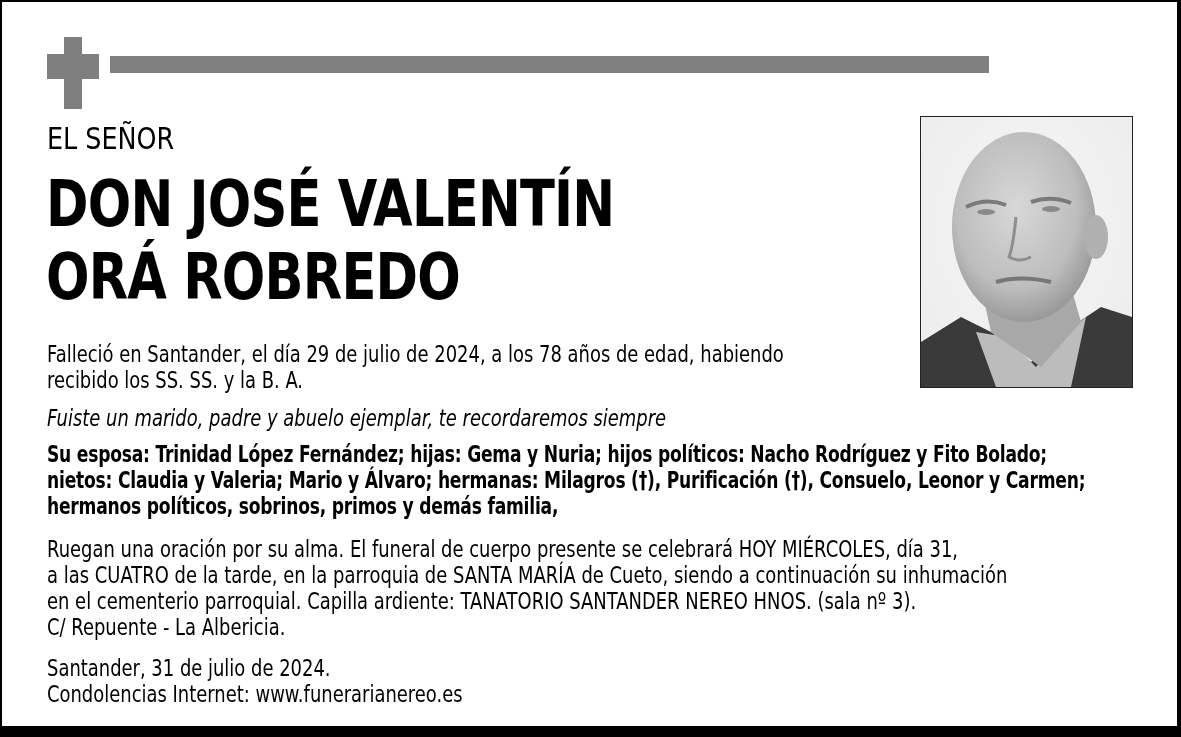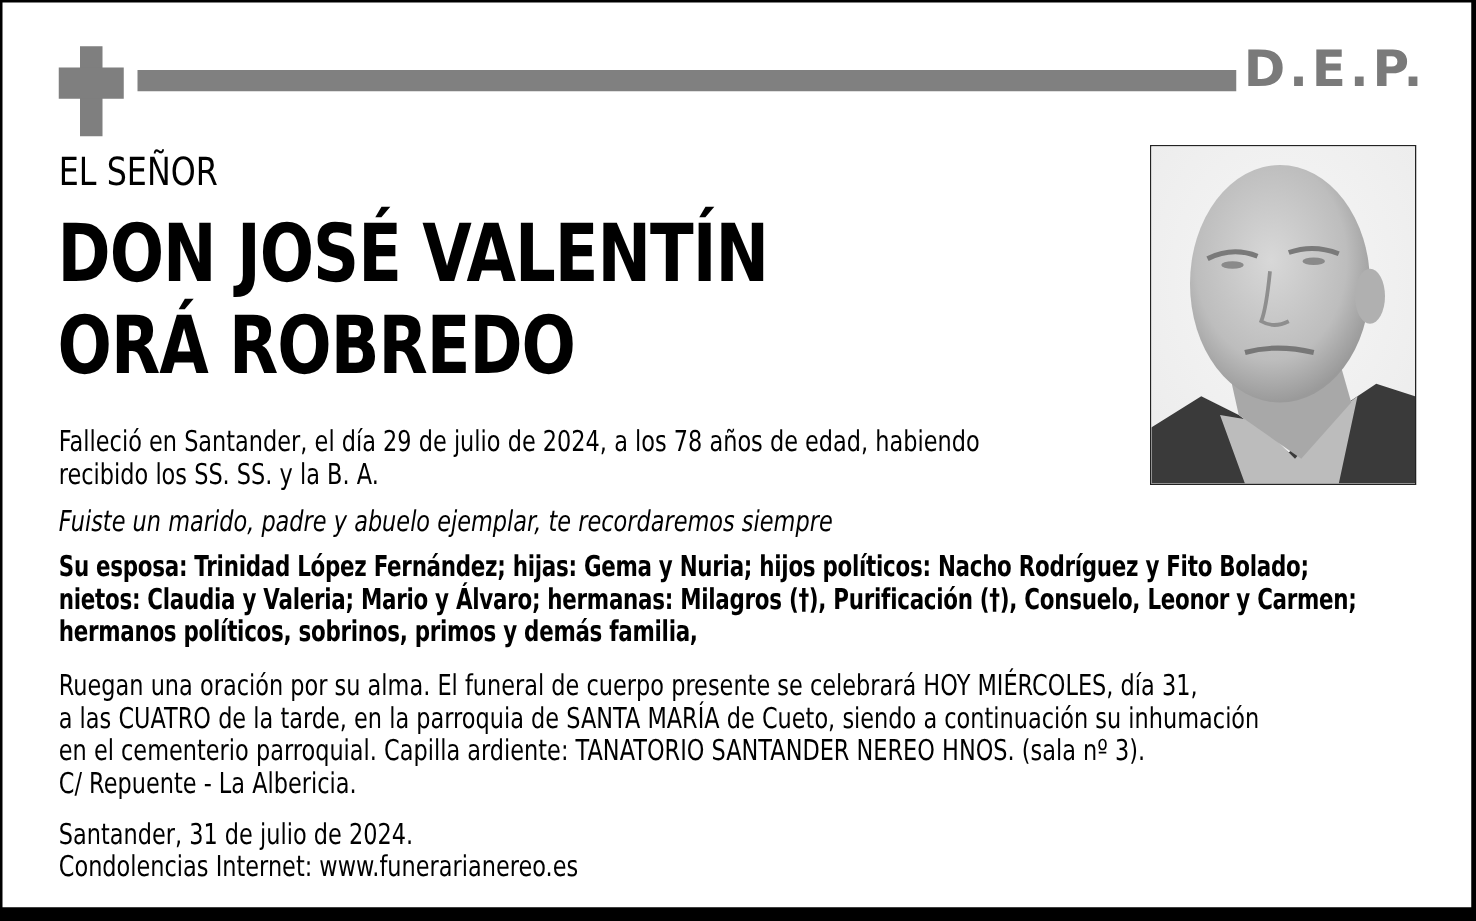--- a/index.html
+++ b/index.html
@@ -41,21 +41,20 @@
 </head>
 <body>
 
 <div class="sheet">
 
   <div>
     <div class="cross-v"></div>
     <div class="cross-h"></div>
   </div>
   <div class="rule"></div>
-  <div class="dep">D.E.P.</div>
 
   <div class="title-small">EL SEÑOR</div>
 
   <div class="name">
     <div>DON JOSÉ VALENTÍN</div>
     <div>ORÁ ROBREDO</div>
   </div>
 
   <div class="photo">
     <svg width="211" height="270" viewBox="0 0 211 270">

